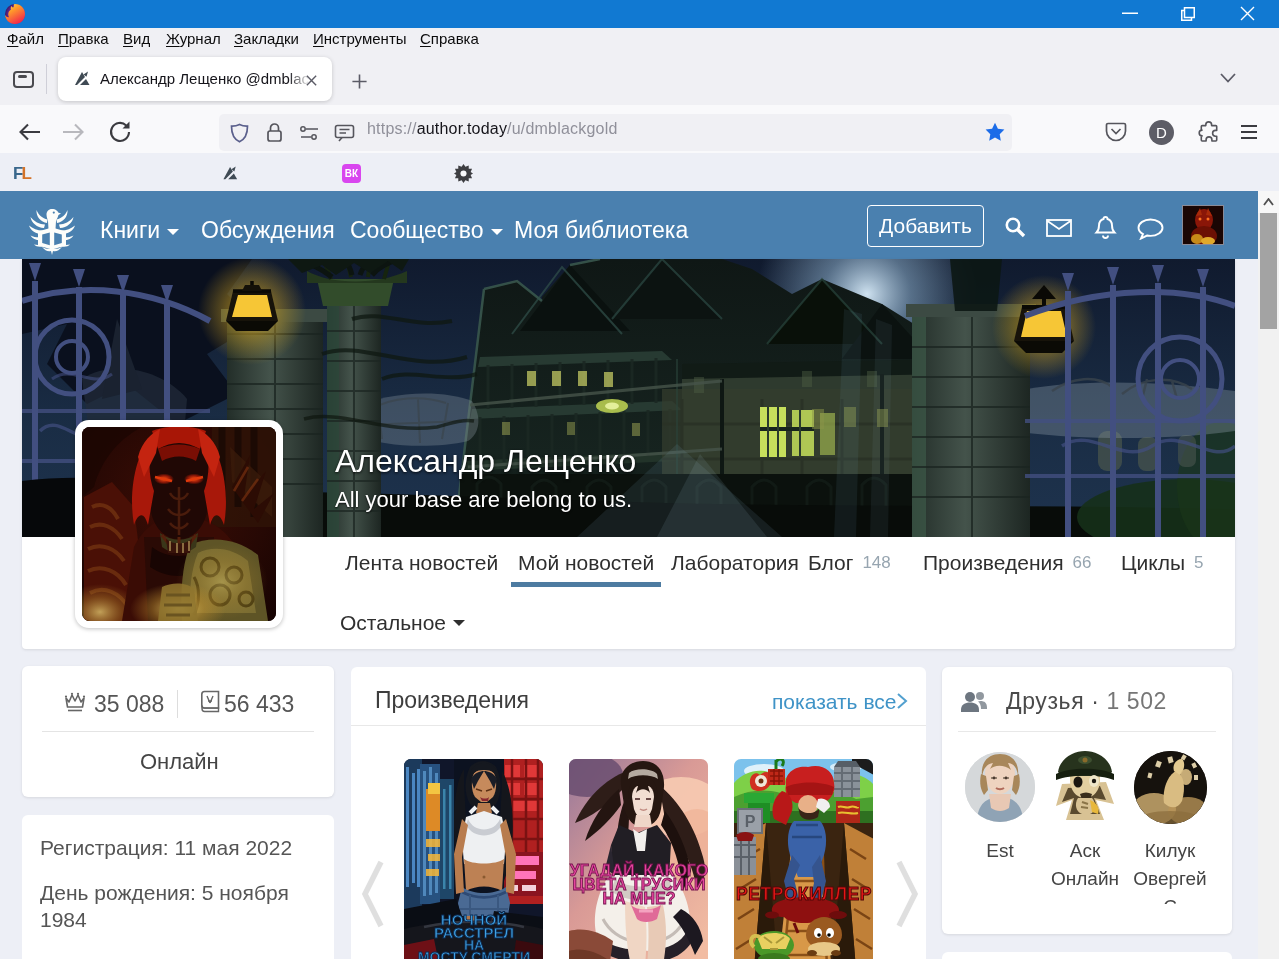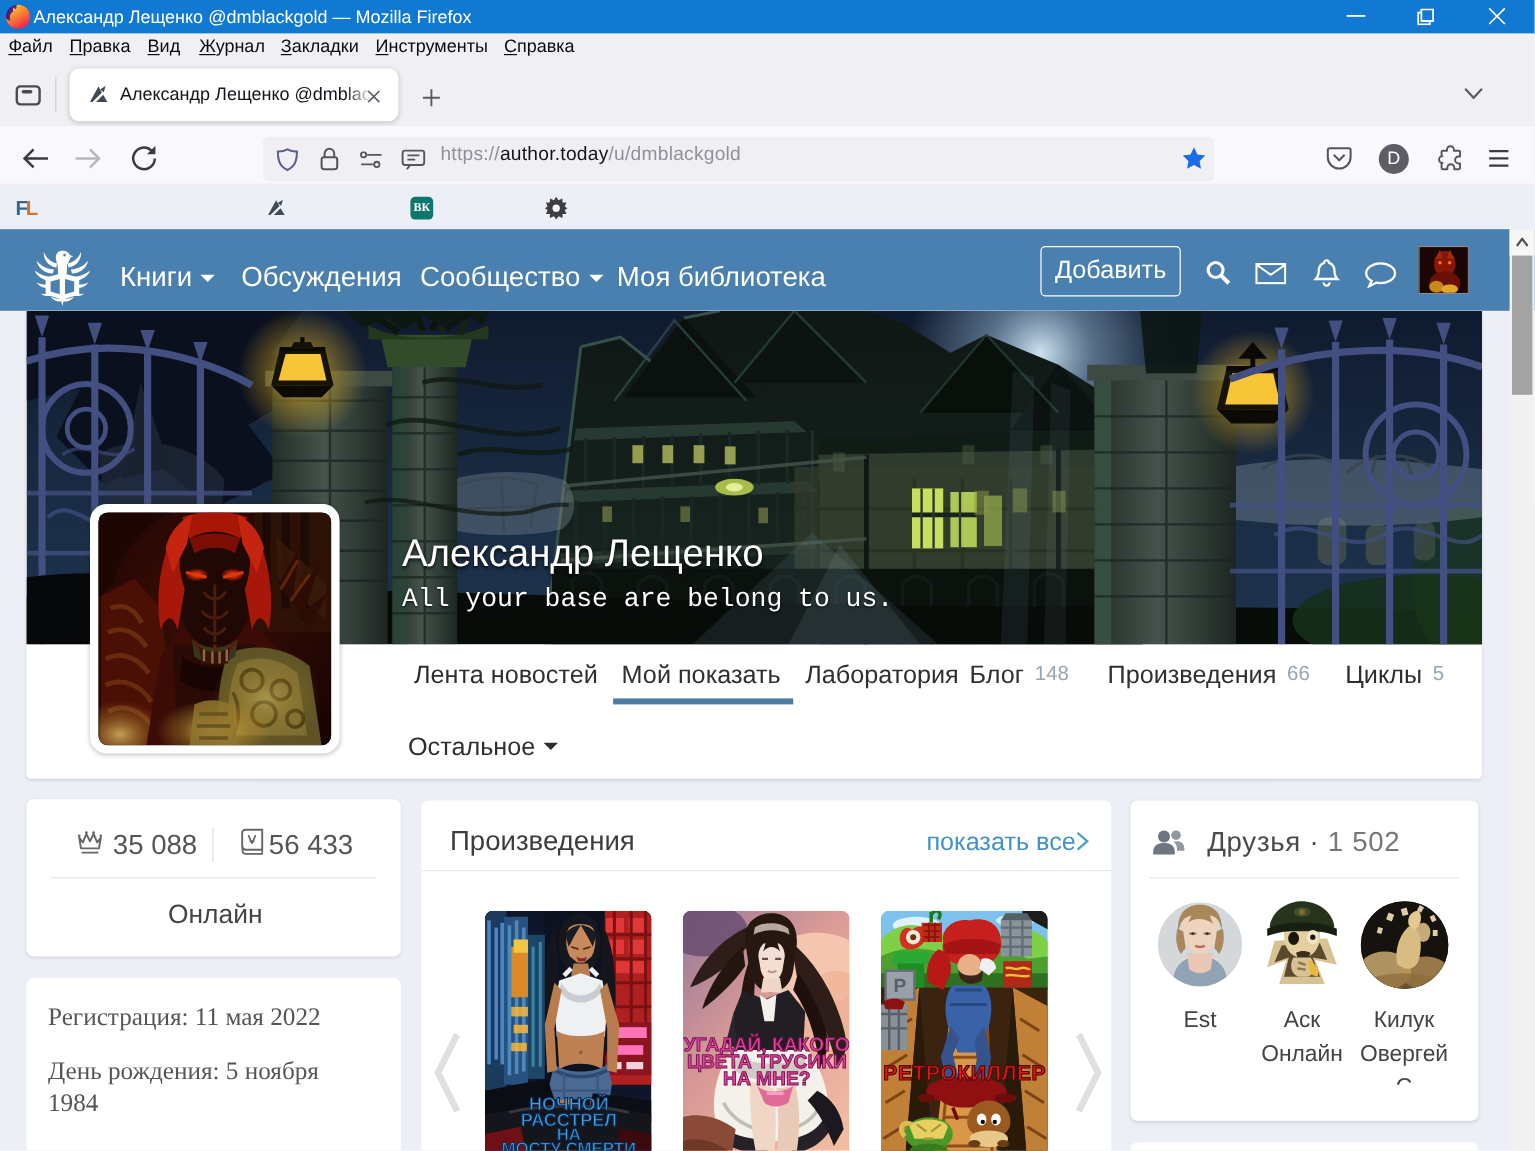--- a/index.html
+++ b/index.html
@@ -35,36 +35,36 @@
 .caret { display:inline-block; width:0; height:0; border-left:6px solid transparent; border-right:6px solid transparent; border-top:6px solid #fff; vertical-align:3px; margin-left:7px; }
 #addbtn { left:867px; top:205px; width:117px; height:42px; border:1px solid #fff; border-radius:4px; color:#fff; font-size:21px; text-align:center; line-height:40px; }
 #navavatar { left:1182px; top:205px; width:42px; height:40px; background:#200705; overflow:hidden; border:1px solid #8a8a96; }
 
 
 #profilecard { left:22px; top:259px; width:1213px; height:390px; background:#fff; border-radius:0 0 4px 4px; box-shadow:0 1px 3px rgba(0,0,0,.1); }
 #banner { left:0; top:0; width:1213px; height:278px; overflow:hidden; }
 #avatarbox { left:53px; top:161px; width:208px; height:208px; background:#fff; border-radius:14px; box-shadow:0 1px 4px rgba(0,0,0,.25); }
 #avatarimg { left:7px; top:7px; width:194px; height:194px; border-radius:8px; overflow:hidden; background:#1c0806; }
 #pname { left:313px; top:184px; color:#fff; font-size:32px; text-shadow:0 1px 3px rgba(0,0,0,.85); }
-#psub { left:313px; top:228px; color:#fff; font-size:22px; text-shadow:0 1px 2px rgba(0,0,0,.85);font-family:Liberation Mono, monospace; }
+#psub { left:313px; top:228px; color:#fff; font-size:22px; text-shadow:0 1px 2px rgba(0,0,0,.85); }
 .ptab { position:absolute; font-size:21px; color:#2f2f2f; }
 .pcount { font-size:17px; color:#97a5b0; vertical-align:2px; margin-left:9px;text-align:right; }
 #ptabline { left:489px; top:323px; width:150px; height:5px; background:#4d7ba1; }
 
 
 .card { position:absolute; background:#fff; border-radius:6px; box-shadow:0 1px 3px rgba(0,0,0,.1); }
 #card-stats { left:22px; top:666px; width:312px; height:131px; }
 #card-reg { left:22px; top:815px; width:312px; height:144px; border-radius:6px 6px 0 0; box-shadow:none; }
 #card-works { left:351px; top:667px; width:575px; height:292px; border-radius:6px 6px 0 0; overflow:hidden; box-shadow:none; }
 #card-friends { left:942px; top:667px; width:290px; height:267px; }
 #card-next { left:942px; top:952px; width:290px; height:7px; border-radius:6px 6px 0 0; box-shadow:none; }
 .stattext { position:absolute; font-size:23px; color:#555; }
 #statdiv { left:177px; top:690px; width:1px; height:28px; background:#ddd; }
 #stathr { left:42px; top:731px; width:272px; height:1px; background:#e4e4e4; }
-.regtext { position:absolute; left:40px; font-size:21px; color:#555; width:262px; line-height:27px;font-family:Liberation Serif, serif; }
+.regtext { position:absolute; left:40px; font-size:21px; color:#555; width:262px; line-height:27px; }
 #workshead { left:375px; top:687px; font-size:23px; color:#3d3d3d; }
 #showall { left:772px; top:690px; font-size:21px; color:#3f93c7; }
 #workshr { left:351px; top:725px; width:575px; height:1px; background:#e8e8e8; }
 .cover { position:absolute; top:759px; width:139px; height:210px; border-radius:7px; overflow:hidden; }
 #friendhead { left:1006px; top:688px; font-size:23px; color:#4a4a4a; letter-spacing:0.6px; }
 #friendhr { left:958px; top:731px; width:258px; height:1px; background:#e8e8e8; }
 .fname { position:absolute; font-size:19px; color:#444; text-align:center; line-height:28px; }
 
 
 #scroll { left:1258px; top:191px; width:21px; height:768px; background:#f1f1f1; }
@@ -85,21 +85,20 @@
         </radialGradient>
       <linearGradient id="fxb" x1="0" y1="0" x2="0.6" y2="1">
           <stop offset="0%" stop-color="#ffe558"></stop>
           <stop offset="40%" stop-color="#ff9a2a"></stop>
           <stop offset="100%" stop-color="#f22a4a"></stop>
         </linearGradient>
     </defs>
     <circle cx="11" cy="11" r="10" fill="url(#fxa)"></circle>
     <path d="M11 1 C17 1 21 5.5 21 11 C21 17 16.5 21 11 21 C5 21 1.5 16.5 1 12 C2.5 14 4 14.5 5 14 C3.5 11 4.5 8 7 6.5 C6.5 5.5 6.7 4 7.5 3 C8 4.5 9.5 5 11.5 5.2 C14.5 5.5 16 7.5 16.2 9 C15.2 8.5 14.2 8.7 13.8 9 C15.5 10 16.5 12 15.5 14.3 C14.2 17 11.5 17.8 9.5 17 C12.5 17 14 15 13.8 13 C13.5 11 12 10.3 11 10.5 C10 10.6 9.2 11.3 9.2 12 C8.2 11.3 8.2 9.8 8.7 9 C7.2 9.8 6.3 11.6 7 13.8 C5.2 12 4.8 8.7 7.3 6.3 C9 4.8 10 4.3 9.8 2.5 C9.5 1.5 10.2 1 11 1 Z" fill="url(#fxb)"></path>
   </svg>
-  <div class="abs" id="titletext">Александр Лещенко @dmblackgold — Mozilla Firefox</div>
   <svg class="abs" style="left:1122px;top:12px;width:16px;height:3px">
       <rect width="16" height="1.5" y="0.5" fill="#fff"></rect>
     </svg>
   <svg class="abs" style="left:1181px;top:7px;width:14px;height:14px" viewBox="0 0 14 14">
       <path d="M3.5 3.5 H 0.75 V 13.25 H 10.5 V 10.5 M3.5 0.75 H 13.25 V 10.5 H 3.5 Z" stroke="#fff" stroke-width="1.5" fill="none"></path>
     </svg>
   <svg class="abs" style="left:1240px;top:6px;width:15px;height:15px" viewBox="0 0 15 15">
       <path d="M1 1 L14 14 M14 1 L1 14" stroke="#fff" stroke-width="1.4"></path>
     </svg>
 
@@ -181,21 +180,21 @@
   <svg class="abs" id="burger" style="left:1240px;top:124px;width:18px;height:16px" viewBox="0 0 18 16">
       <path d="M1 2 H17 M1 8 H17 M1 14 H17" stroke="#3b3b40" stroke-width="1.9"></path>
     </svg>
 
   <div class="abs" id="bmFL" style="left:13px;top:164px;width:20px;height:19px;font-size:17px;font-weight:bold;"><span style="color:#39678c">F</span><span style="color:#d4732a;margin-left:-2px">L</span></div>
   <svg class="abs" id="bmAT" style="left:222px;top:165px;width:18px;height:17px;" viewBox="0 0 18 18">
       <path d="M1 15 L8 2 L11 7 L3 15 Z" fill="#3f4a54"></path>
       <path d="M6 15 L12 9 L15.5 15 Z" fill="#3f4a54"></path>
       <path d="M9.5 4.5 L14 1.5 L12.5 6.8 Z" fill="#3f4a54"></path>
     </svg>
-  <div class="abs" id="bmVK" style="left:342px;top:164px;width:19px;height:19px;background:#0f766e;border-radius:4px;color:#fff;font-size:10px;font-weight:bold;text-align:center;line-height:19px;font-family:Liberation Serif, serif;">ВК</div>
+  <div class="abs" id="bmVK" style="left:342px;top:164px;width:19px;height:19px;background:#d946ef;border-radius:4px;color:#fff;font-size:10px;font-weight:bold;text-align:center;line-height:19px;">ВК</div>
   <svg class="abs" id="bmGear" style="left:454px;top:164px;width:19px;height:19px" viewBox="0 0 20 20">
       <path fill="#3e3e42" d="M10 0 L12 3 L15.5 1.5 L15.5 5 L19 5 L17.5 8.5 L20 10 L17.5 11.5 L19 15 L15.5 15 L15.5 18.5 L12 17 L10 20 L8 17 L4.5 18.5 L4.5 15 L1 15 L2.5 11.5 L0 10 L2.5 8.5 L1 5 L4.5 5 L4.5 1.5 L8 3 Z"></path>
       <circle cx="10" cy="10" r="3.2" fill="#f9f9fb"></circle>
     </svg>
 
   <div class="abs" id="sitenav"></div>
   <svg class="abs" id="sitelogo" style="left:28px;top:207px;width:48px;height:48px;" viewBox="0 0 48 48" fill="#fdfdfa">
     <path d="M24 2 C20.5 2 18.5 4.5 18.5 7.5 C18.5 10 19.5 12 20 14 L20.5 22 H27.5 L28 14 C29 11.5 30.5 9.5 30.5 7 C30.5 4 27.5 2 24 2 Z"></path>
     <path d="M27 4.5 L33 6.5 L28.5 9 Z"></path>
     <circle cx="25.8" cy="5.6" r="1.1" fill="#4a80af"></circle>
@@ -417,21 +416,21 @@
       </g>
 
       <path d="M300 95 C340 80 390 115 445 98 M360 120 C390 108 420 125 455 115 M330 60 C360 50 390 70 430 62" stroke="#0f1812" stroke-width="4" fill="none" opacity="0.75"></path>
       <path d="M282 160 C320 150 360 175 415 168 C430 164 440 160 452 162" stroke="#0d140c" stroke-width="3.5" fill="none" opacity="0.65"></path>
 
       <path d="M0 222 C80 212 160 227 240 242 L240 278 H0 Z" fill="#06080a"></path>
     </svg></div>
     <div class="abs" id="pname">Александр Лещенко</div>
     <div class="abs" id="psub">All your base are belong to us.</div>
     <span class="ptab" style="left:323px;top:292px">Лента новостей</span>
-    <span class="ptab" style="left:496px;top:292px">Мой показать</span>
+    <span class="ptab" style="left:496px;top:292px">Мой новостей</span>
     <span class="ptab" style="left:649px;top:292px">Лаборатория</span>
     <span class="ptab" style="left:786px;top:292px">Блог<span class="pcount">148</span></span>
     <span class="ptab" style="left:901px;top:292px">Произведения<span class="pcount">66</span></span>
     <span class="ptab" style="left:1099px;top:292px">Циклы<span class="pcount">5</span></span>
     <div class="abs" id="ptabline"></div>
     <span class="ptab" style="left:318px;top:352px">Остальное<span class="caret" style="border-top-color:#2f2f2f;vertical-align:4px"></span></span>
     <div class="abs" id="avatarbox">
         <div class="abs" id="avatarimg"><svg width="194" height="194" viewBox="0 0 194 194">
       <defs>
         <radialGradient id="avbg" cx="0.48" cy="0.38" r="0.8">

